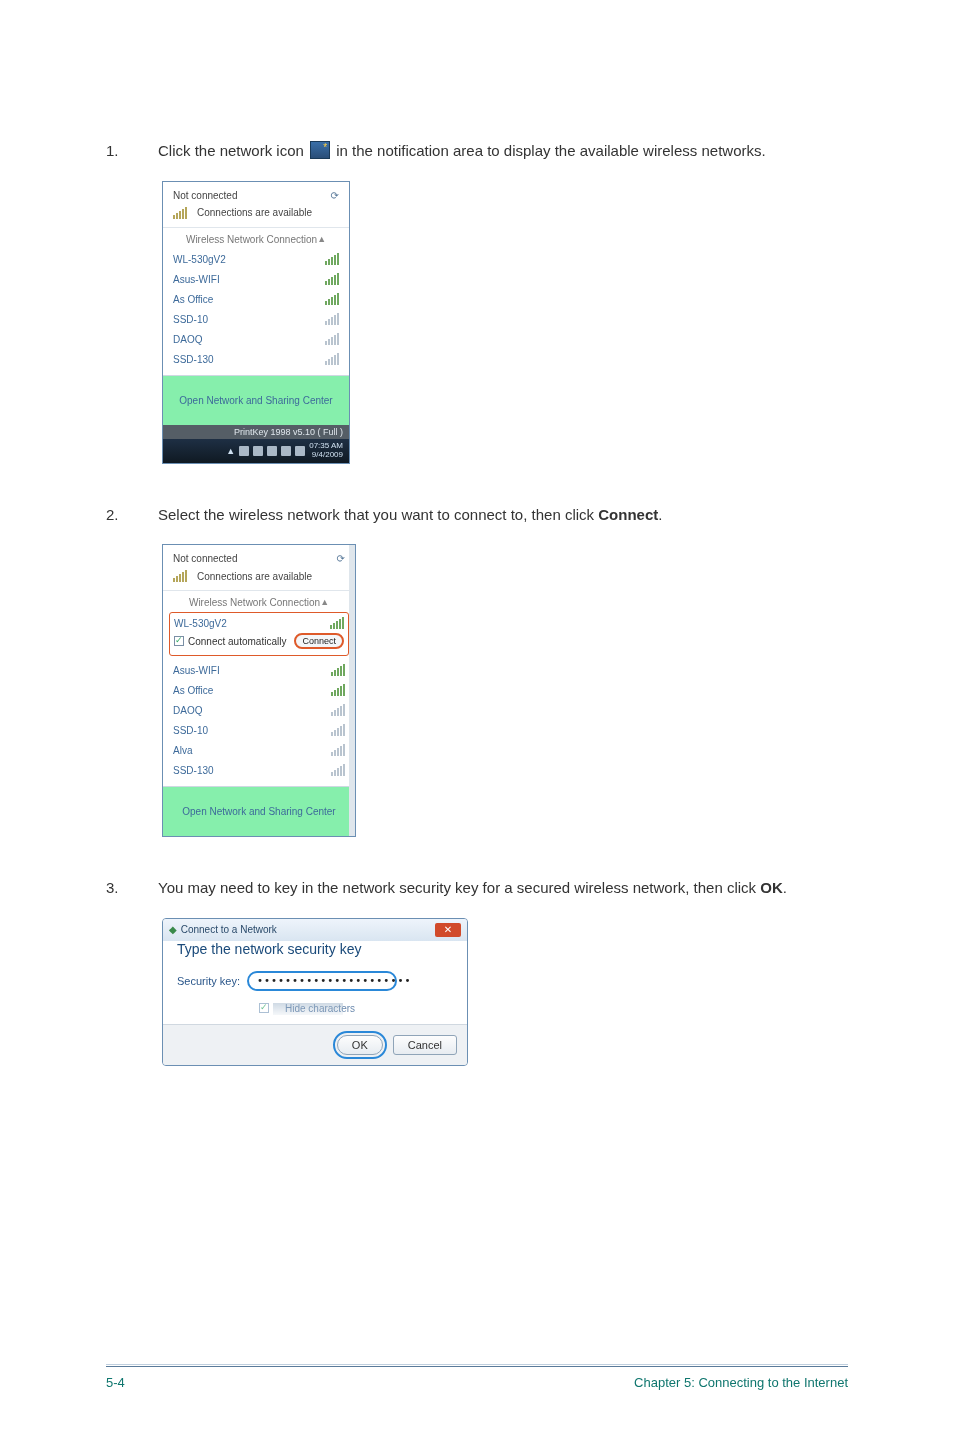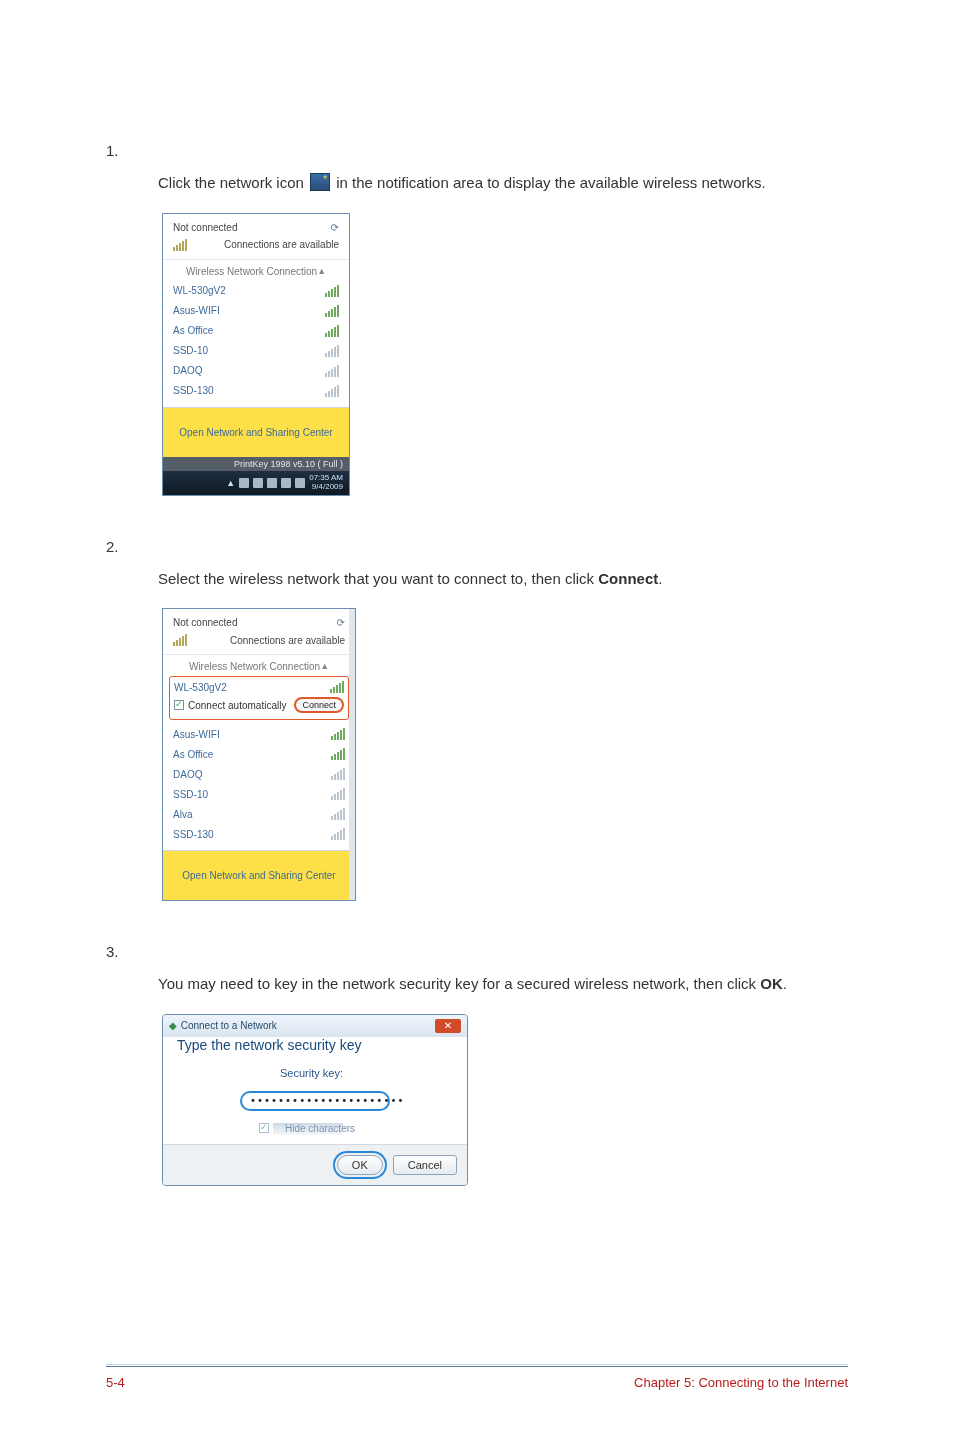--- a/index.html
+++ b/index.html
@@ -24,21 +24,21 @@
     display: flex;
     margin-bottom: 18px;
     font-size: 15px;
     line-height: 1.5;
     color: #333;
   }
   .step-num {
     width: 52px;
     flex: 0 0 52px;
   }
-  .step-body { flex: 1; margin-top: 32px; }
+  .step-body { flex: 1; }
   .inline-icon {
     display: inline-block;
     width: 20px; height: 18px;
     background: linear-gradient(#3a6fa8,#2a4e78);
     border: 1px solid #1a3a58;
     vertical-align: text-bottom;
     position: relative;
     margin: 0 2px;
   }
   .inline-icon::after{
@@ -51,35 +51,35 @@
     width: 188px;
     background:#fff;
     border:1px solid #6b8fb3;
     margin-left: 56px;
     margin-bottom: 40px;
     font-size: 10px;
     color:#4a6a8a;
   }
   .popup-inner { padding: 8px 10px 6px 10px; }
   .not-connected { color:#444; font-size:10px; margin-bottom:6px; display:flex; justify-content:space-between; align-items:center;}
-  .avail-row { display:flex; align-items:center; gap:0; margin-bottom:8px; font-size:10px; color:#444;justify-content:space-between;}
+  .avail-row { display:flex; align-items:center; gap:10px; margin-bottom:8px; font-size:10px; color:#444;}
   .bars-icon { display:inline-flex; gap:1px; align-items:flex-end; }
   .bars-icon span { width:2px; background:#8aa6c2; }
   .bars-icon span:nth-child(1){height:4px;}
   .bars-icon span:nth-child(2){height:6px;}
   .bars-icon span:nth-child(3){height:8px;}
   .bars-icon span:nth-child(4){height:10px;}
   .bars-icon span:nth-child(5){height:12px;}
   .bars-icon.yellow span{ background:#b5a65a; }
   .divider { height:1px; background:#e0e6ec; margin:6px -10px; }
   .section-title { color:#777; font-size:10px; margin:6px 0 4px 0; display:flex; justify-content:center;}
-  .net-row { display:flex; justify-content:space-between; align-items:center; padding:4px 0; color:#3d6a9a; font-size:10px;gap:32px;}
+  .net-row { display:flex; justify-content:space-between; align-items:flex-end; padding:4px 0; color:#3d6a9a; font-size:10px;gap:32px;}
   .net-row .bars-icon span{ background:#6fa85f;}
   .net-row.faded .bars-icon span{ background:#b9c4cf; }
-  .popup-footer { border-top:1px solid #cfd8e2; text-align:center; padding:19px 0; font-size:10px; color:#3d6a9a; background:#fde047;}
+  .popup-footer { border-top:1px solid #cfd8e2; text-align:center; padding:19px 0; font-size:10px; color:#3d6a9a; background:#86efac;}
   .tooltip-bar { background:#555e66; color:#dfe6ec; font-size:9px; padding:2px 6px; text-align:right;}
   .taskbar { height:24px; background:linear-gradient(#1e2f44,#0f1922); display:flex; justify-content:flex-end; align-items:center; padding:0 6px; gap:4px;}
   .taskbar .time { color:#cfe0f0; font-size:8px; text-align:right; line-height:1.1;}
   .tray-icon { width:10px; height:10px; background:#aab8c6; border-radius:1px;}
 
   
   .popup2 { width:194px; margin-left:56px; margin-bottom:40px; border:1px solid #6b8fb3; background:#fff; font-size:10px;}
   .popup2 .popup-inner{ padding:8px 10px 6px 10px;}
   .selected-net { border:1px solid #de5a2a; border-radius:3px; margin:4px -4px; padding:4px 4px 6px 4px;}
   .chk-row { display:flex; align-items:center; gap:4px; margin-top:4px;}
@@ -96,39 +96,39 @@
     background:#f0f2f4;
     border:1px solid #6b8fb3;
     border-radius:4px;
     overflow:hidden;
     font-size:11px;
   }
   .dlg-title { background:linear-gradient(#eef4fb,#d9e5f1); display:flex; align-items:center; justify-content:space-between; padding:4px 6px; font-size:10px; color:#2a4a6a;}
   .dlg-title .xbtn { width:26px; height:14px; background:#d14a2a; border-radius:2px; color:#fff; font-size:10px; text-align:center; line-height:14px;}
   .dlg-body { padding:0 14px 10px 14px; background:#fff;}
   .dlg-heading { color:#1a4a7a; font-size:14px; margin-bottom:14px;}
-  .field-row { display:flex; align-items:center; gap:12px; margin-bottom:12px;flex-direction:column;}
+  .field-row { display:flex; align-items:center; margin-bottom:12px;}
   .field-label { color:#2a568a; font-size:11px; width:70px;}
   .field-input-wrap { border:2px solid #2a88d8; border-radius:10px; padding:2px 8px; width:150px; height:20px; display:flex; align-items:center;}
   .dots { letter-spacing:1px; font-family:monospace; font-size:10px; color:#222;}
   .hide-row { margin-left:82px; display:flex; align-items:center; gap:16px; font-size:10px; color:#2a568a; opacity:0.7; position:relative;}
   .hide-row .chk{ border-color:#8aa6c2;}
   .hide-row .smudge{ position:absolute; left:14px; top:0; width:70px; height:12px; background:linear-gradient(rgba(120,150,180,0.5),rgba(120,150,180,0.1));}
   .dlg-footer { background:#eef1f4; border-top:1px solid #d0d8e0; padding:10px; display:flex; justify-content:flex-end; gap:10px;}
   .btn { border:1px solid #8fa4b8; background:linear-gradient(#fdfdfd,#e7ecf1); border-radius:3px; padding:3px 14px; font-size:11px; color:#333;}
   .btn.ok { outline:2px solid #2a88d8; outline-offset:2px; border-radius:10px;}
 
   
   .footer {
     position:absolute;
     left:106px; right:106px; bottom:48px;
     border-top:1px solid #5a7a9a;
     padding-top:8px;
     display:flex; justify-content:space-between;
-    font-size:13px; color:#b91c1c;
+    font-size:13px; color:#0f766e;
   }
   .footer::before{
     content:""; position:absolute; left:0; right:0; top:-3px; height:1px; background:#c0d0df;
   }
   .blue-link{ color:#3d6a9a; }
   .arrow-up { font-size:9px; color:#888;}
   .refresh-glyph{ font-size:10px; color:#5a7a9a;}
 </style>
 </head>
 <body>

